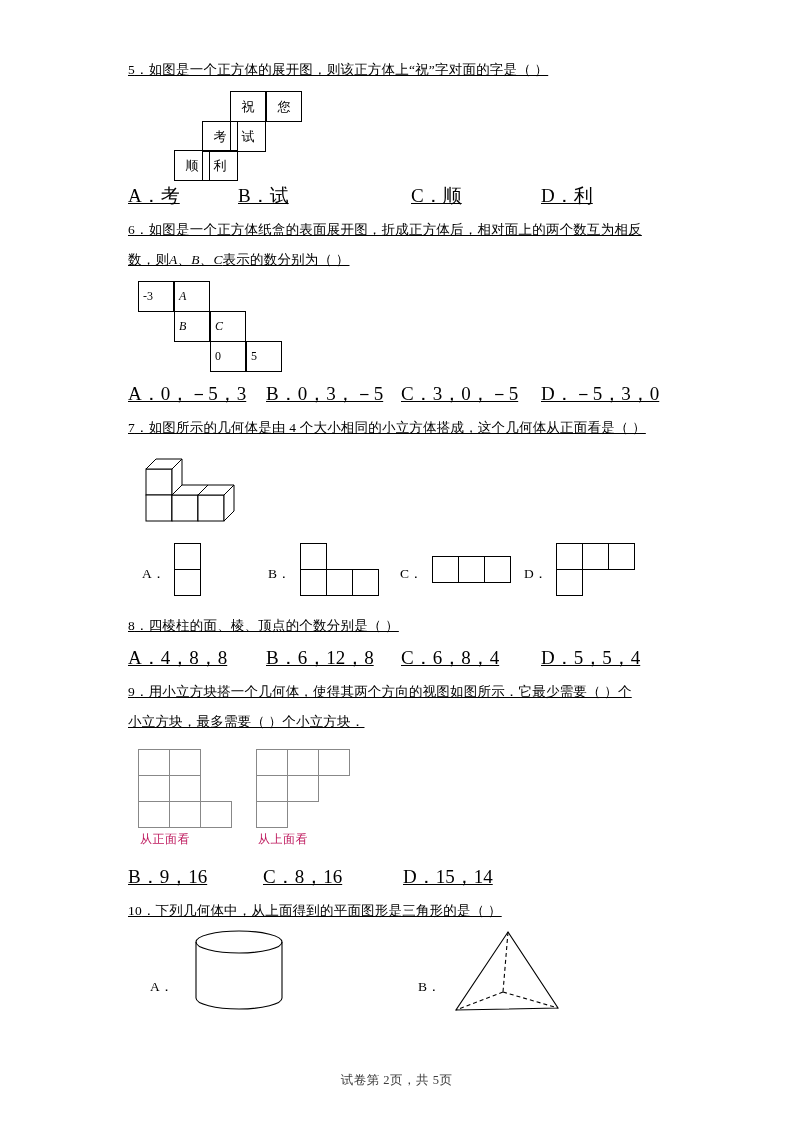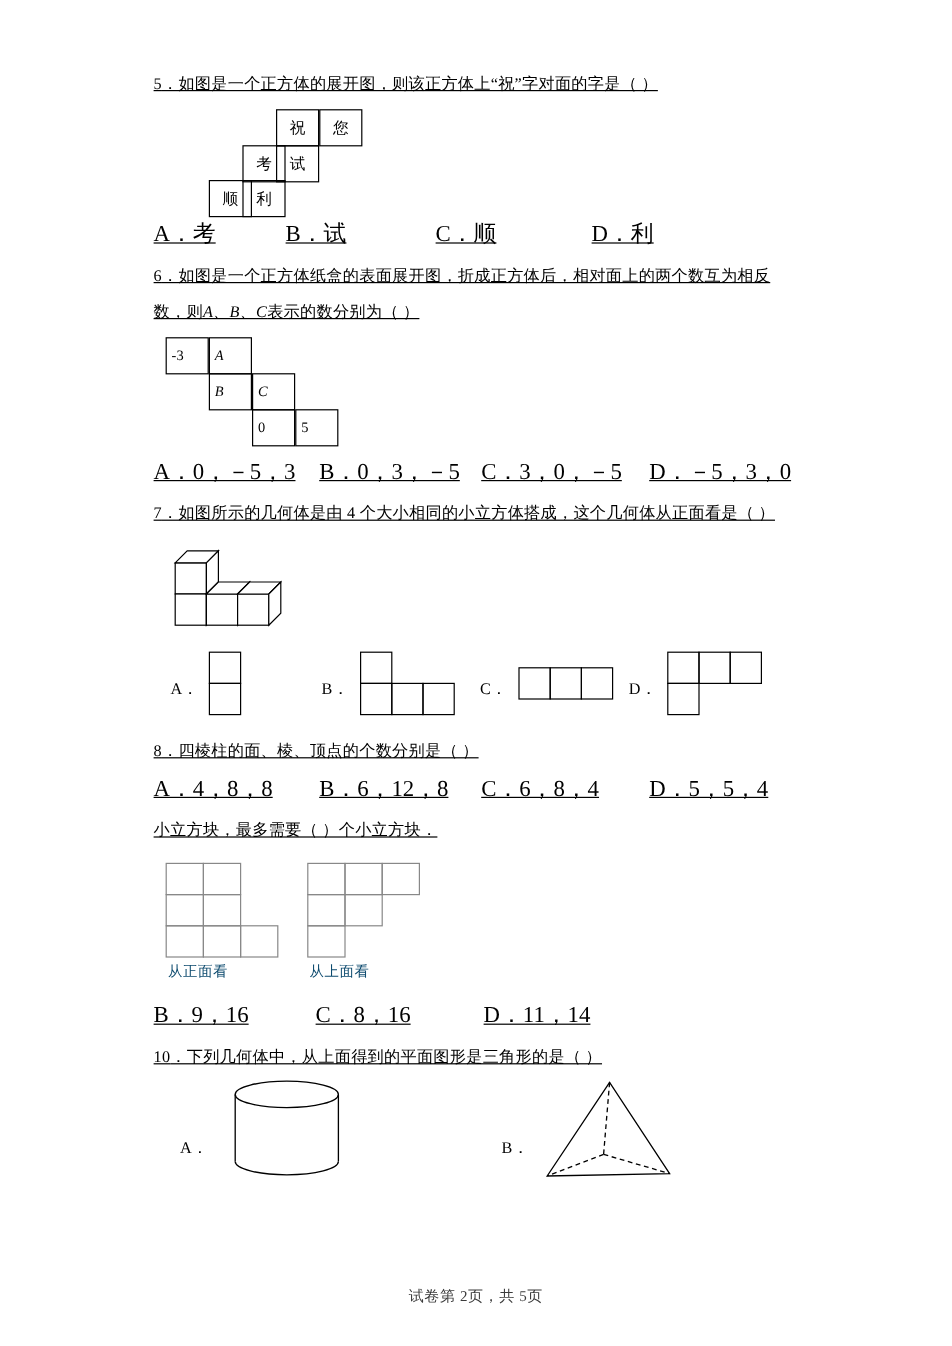--- a/index.html
+++ b/index.html
@@ -45,21 +45,21 @@
     display: flex;
     font-size: 19px;
     line-height: 30px;
     margin-top: 2px;
   }
   .choices .ch {
     display: inline-block;
   }
   .ch-a { width: 110px; }
   .ch-b { width: 125px; }
-  .ch-c { width: 130px; }
+  .ch-c { width: 130px; margin-left: 48px; }
   .ch-d { width: 120px; }
 
   .figwrap {
     margin: 6px 0 4px 0;
     position: relative;
   }
 
   
   .net5 {
     position: relative;
@@ -124,21 +124,21 @@
 
   
   .views9 {
     position: relative;
     height: 115px;
     margin-left: 10px;
   }
   .viewcap {
     position: absolute;
     font-size: 12px;
-    color: #0c4a6e;
+    color: #be185d;
     letter-spacing: 0.5px;
   }
   .gcell2 {
     position: absolute;
     width: 32px;
     height: 27px;
     border: 1px solid #888;
     box-sizing: border-box;
   }
 
@@ -287,20 +287,23 @@
       <div class="choices">
         <span class="ch" style="width:138px;">A．4，8，8</span>
         <span class="ch" style="width:135px;">B．6，12，8</span>
         <span class="ch" style="width:140px;">C．6，8，4</span>
         <span class="ch">D．5，5，4</span>
       </div>
     </div>
 
     <div class="q">
       <div class="qtext">
+        <span>9</span><span>．用小立方块搭一个几何体，使得其两个方向的视图如图所示．它最少需要（   ）个</span>
+      </div>
+      <div class="qtext">
         <span>小立方块，最多需要（   ）个小立方块．</span>
       </div>
 
       <div class="figwrap">
         <div class="views9">
 
           <div>
             <div class="gcell2" style="left:0px;   top:6px;"></div>
             <div class="gcell2" style="left:31px;  top:6px;"></div>
             <div class="gcell2" style="left:0px;   top:32px;"></div>
@@ -319,21 +322,21 @@
             <div class="gcell2" style="left:149px; top:32px;"></div>
             <div class="gcell2" style="left:118px; top:58px;"></div>
           </div>
           <div class="viewcap" style="left:120px; top:88px;">从上面看</div>
         </div>
       </div>
 
       <div class="choices">
         <span class="ch" style="width:135px;">B．9，16</span>
         <span class="ch" style="width:140px;">C．8，16</span>
-        <span class="ch">D．11，14</span>
+        <span class="ch">D．15，14</span>
       </div>
     </div>
 
     <div class="q">
       <div class="qtext">
         <span>10</span><span>．下列几何体中，从上面得到的平面图形是三角形的是（   ）</span>
       </div>
 
       <div class="solids10">
         <span class="optlabel" style="left:22px; top:50px;">A．</span>

